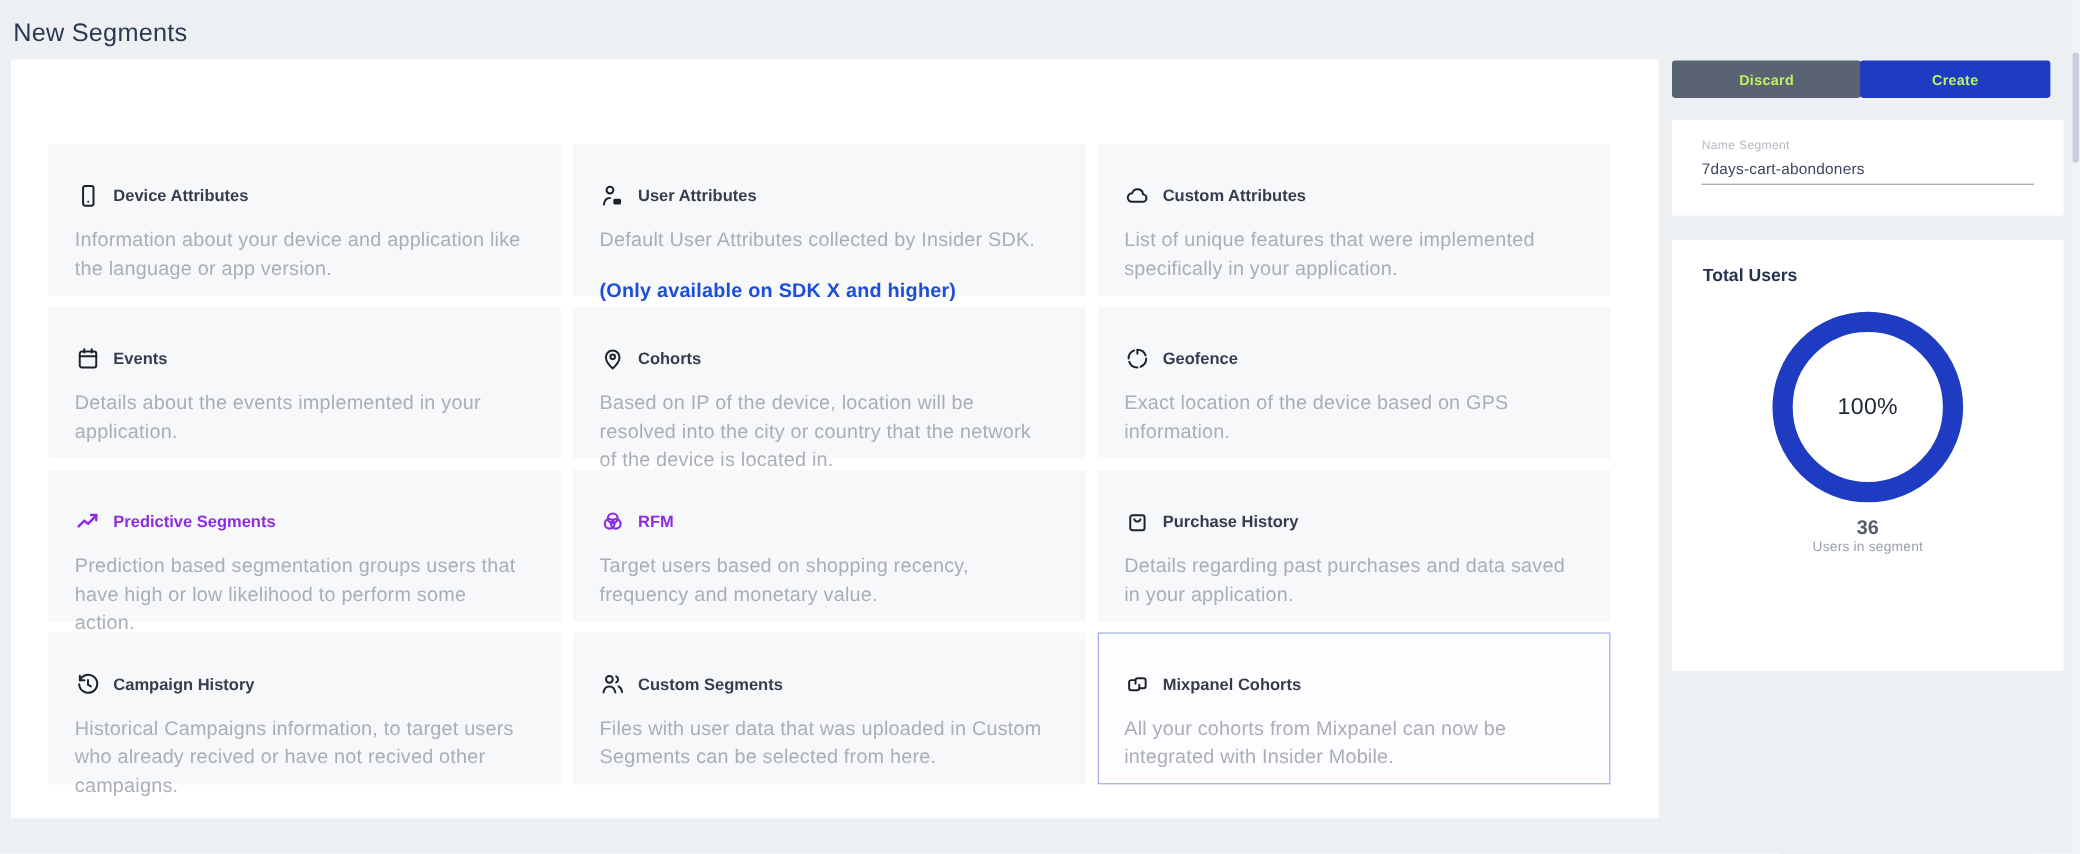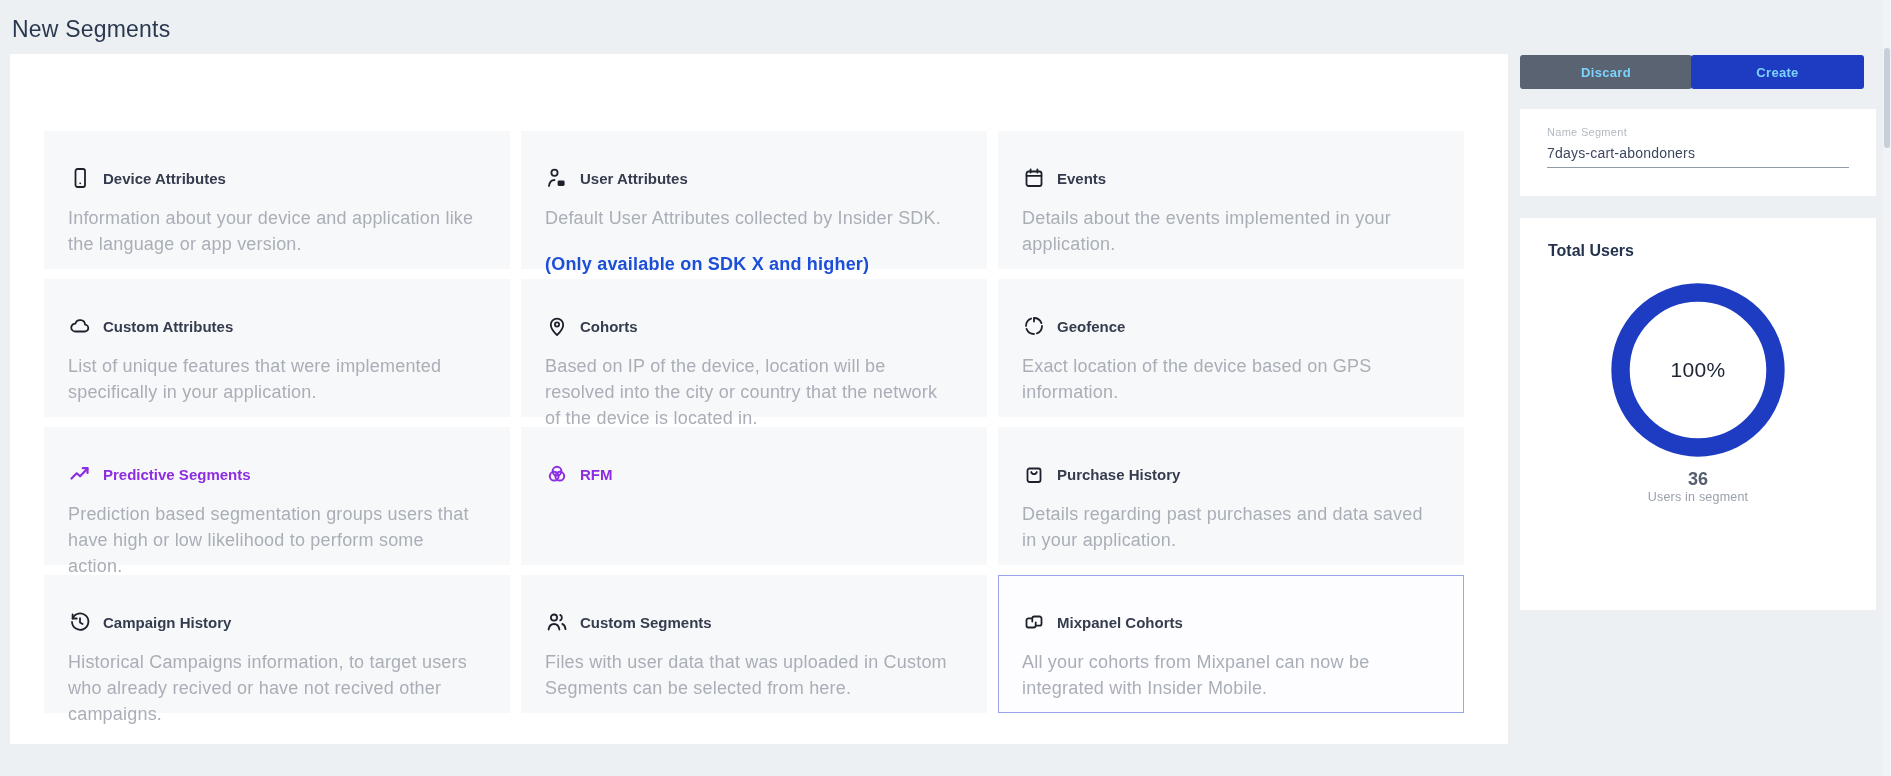--- a/index.html
+++ b/index.html
@@ -63,21 +63,21 @@
   .accent-purple .card-icon{color:var(--accent-purple);}
   .card-desc{
     font-size:18px;color:var(--desc-gray);line-height:1.45;
     max-width:420px;letter-spacing:.2px;
   }
   .card-desc-bold{font-weight:700;color:#1d4ed8;margin-top:20px;}
 
   
   .btn{
     position:absolute;top:55px;height:34px;border:none;border-radius:3px;
-    color:#7dd3fc;font-size:13px;font-weight:700;cursor:pointer;
+    color:#bef264;font-size:13px;font-weight:700;cursor:pointer;
     font-family:"Liberation Sans", sans-serif;letter-spacing:.3px;
   }
   .btn-discard{left:1520px;width:172px;background:var(--discard-gray);}
   .btn-create{left:1691px;width:173px;background:var(--create-blue);}
 
   .name-card{
     position:absolute;left:1520px;top:109px;width:356px;height:87px;
     background:#ffffff;padding:17px 28px 0 27px;
   }
   .name-label{font-size:11px;color:#b4b9c1;letter-spacing:.3px;}
@@ -152,47 +152,47 @@
           </span>
       <span class="card-title">User Attributes</span>
     </div>
     <div class="card-desc">Default User Attributes collected by Insider SDK.</div>
     <div class="card-desc card-desc-bold">(Only available on SDK X and higher)</div>
   </div>
       <div class="card">
     <div class="card-head">
       <span class="card-icon">
             <svg viewBox="0 0 24 24" fill="none" stroke="currentColor" stroke-width="1.8" stroke-linecap="round" stroke-linejoin="round">
+              <path d="M7 17.5h9.6a3.4 3.4 0 0 0 .5-6.8 5 5 0 0 0-9.8-1A3.9 3.9 0 0 0 7 17.5z"></path>
+            </svg>
+          </span>
+      <span class="card-title">Custom Attributes</span>
+    </div>
+    <div class="card-desc">List of unique features that were implemented specifically in your application.</div>
+
+  </div>
+      <div class="card">
+    <div class="card-head">
+      <span class="card-icon">
+            <svg viewBox="0 0 24 24" fill="none" stroke="currentColor" stroke-width="1.8" stroke-linecap="round" stroke-linejoin="round">
               <rect x="4.5" y="5.5" width="15" height="14.5" rx="2"></rect>
               <path d="M4.5 9.8h15"></path>
               <path d="M8.6 3.5v3"></path>
               <path d="M15.4 3.5v3"></path>
             </svg>
           </span>
       <span class="card-title">Events</span>
     </div>
     <div class="card-desc">Details about the events implemented in your application.</div>
 
   </div>
       <div class="card">
     <div class="card-head">
       <span class="card-icon">
             <svg viewBox="0 0 24 24" fill="none" stroke="currentColor" stroke-width="1.8" stroke-linecap="round" stroke-linejoin="round">
-              <path d="M7 17.5h9.6a3.4 3.4 0 0 0 .5-6.8 5 5 0 0 0-9.8-1A3.9 3.9 0 0 0 7 17.5z"></path>
-            </svg>
-          </span>
-      <span class="card-title">Custom Attributes</span>
-    </div>
-    <div class="card-desc">List of unique features that were implemented specifically in your application.</div>
-
-  </div>
-      <div class="card">
-    <div class="card-head">
-      <span class="card-icon">
-            <svg viewBox="0 0 24 24" fill="none" stroke="currentColor" stroke-width="1.8" stroke-linecap="round" stroke-linejoin="round">
               <path d="M12 21s-6.2-5.6-6.2-10.2a6.2 6.2 0 1 1 12.4 0C18.2 15.4 12 21 12 21z"></path>
               <circle cx="12" cy="10.4" r="2.1"></circle>
             </svg>
           </span>
       <span class="card-title">Cohorts</span>
     </div>
     <div class="card-desc">Based on IP of the device, location will be resolved into the city or country that the network of the device is located in.</div>
 
   </div>
       <div class="card">
@@ -225,20 +225,21 @@
     <div class="card-head">
       <span class="card-icon">
             <svg viewBox="0 0 24 24" fill="none" stroke="currentColor" stroke-width="2" stroke-linecap="round">
               <circle cx="12" cy="9.2" r="4.4"></circle>
               <circle cx="9.2" cy="14.2" r="4.4"></circle>
               <circle cx="14.8" cy="14.2" r="4.4"></circle>
             </svg>
           </span>
       <span class="card-title">RFM</span>
     </div>
+    <div class="card-desc">Target users based on shopping recency, frequency and monetary value.</div>
 
   </div>
       <div class="card">
     <div class="card-head">
       <span class="card-icon">
             <svg viewBox="0 0 24 24" fill="none" stroke="currentColor" stroke-width="1.8" stroke-linecap="round" stroke-linejoin="round">
               <rect x="5.5" y="6.5" width="13" height="13.5" rx="2"></rect>
               <path d="M9.2 10a2.9 2.9 0 0 0 5.6 0"></path>
             </svg>
           </span>

